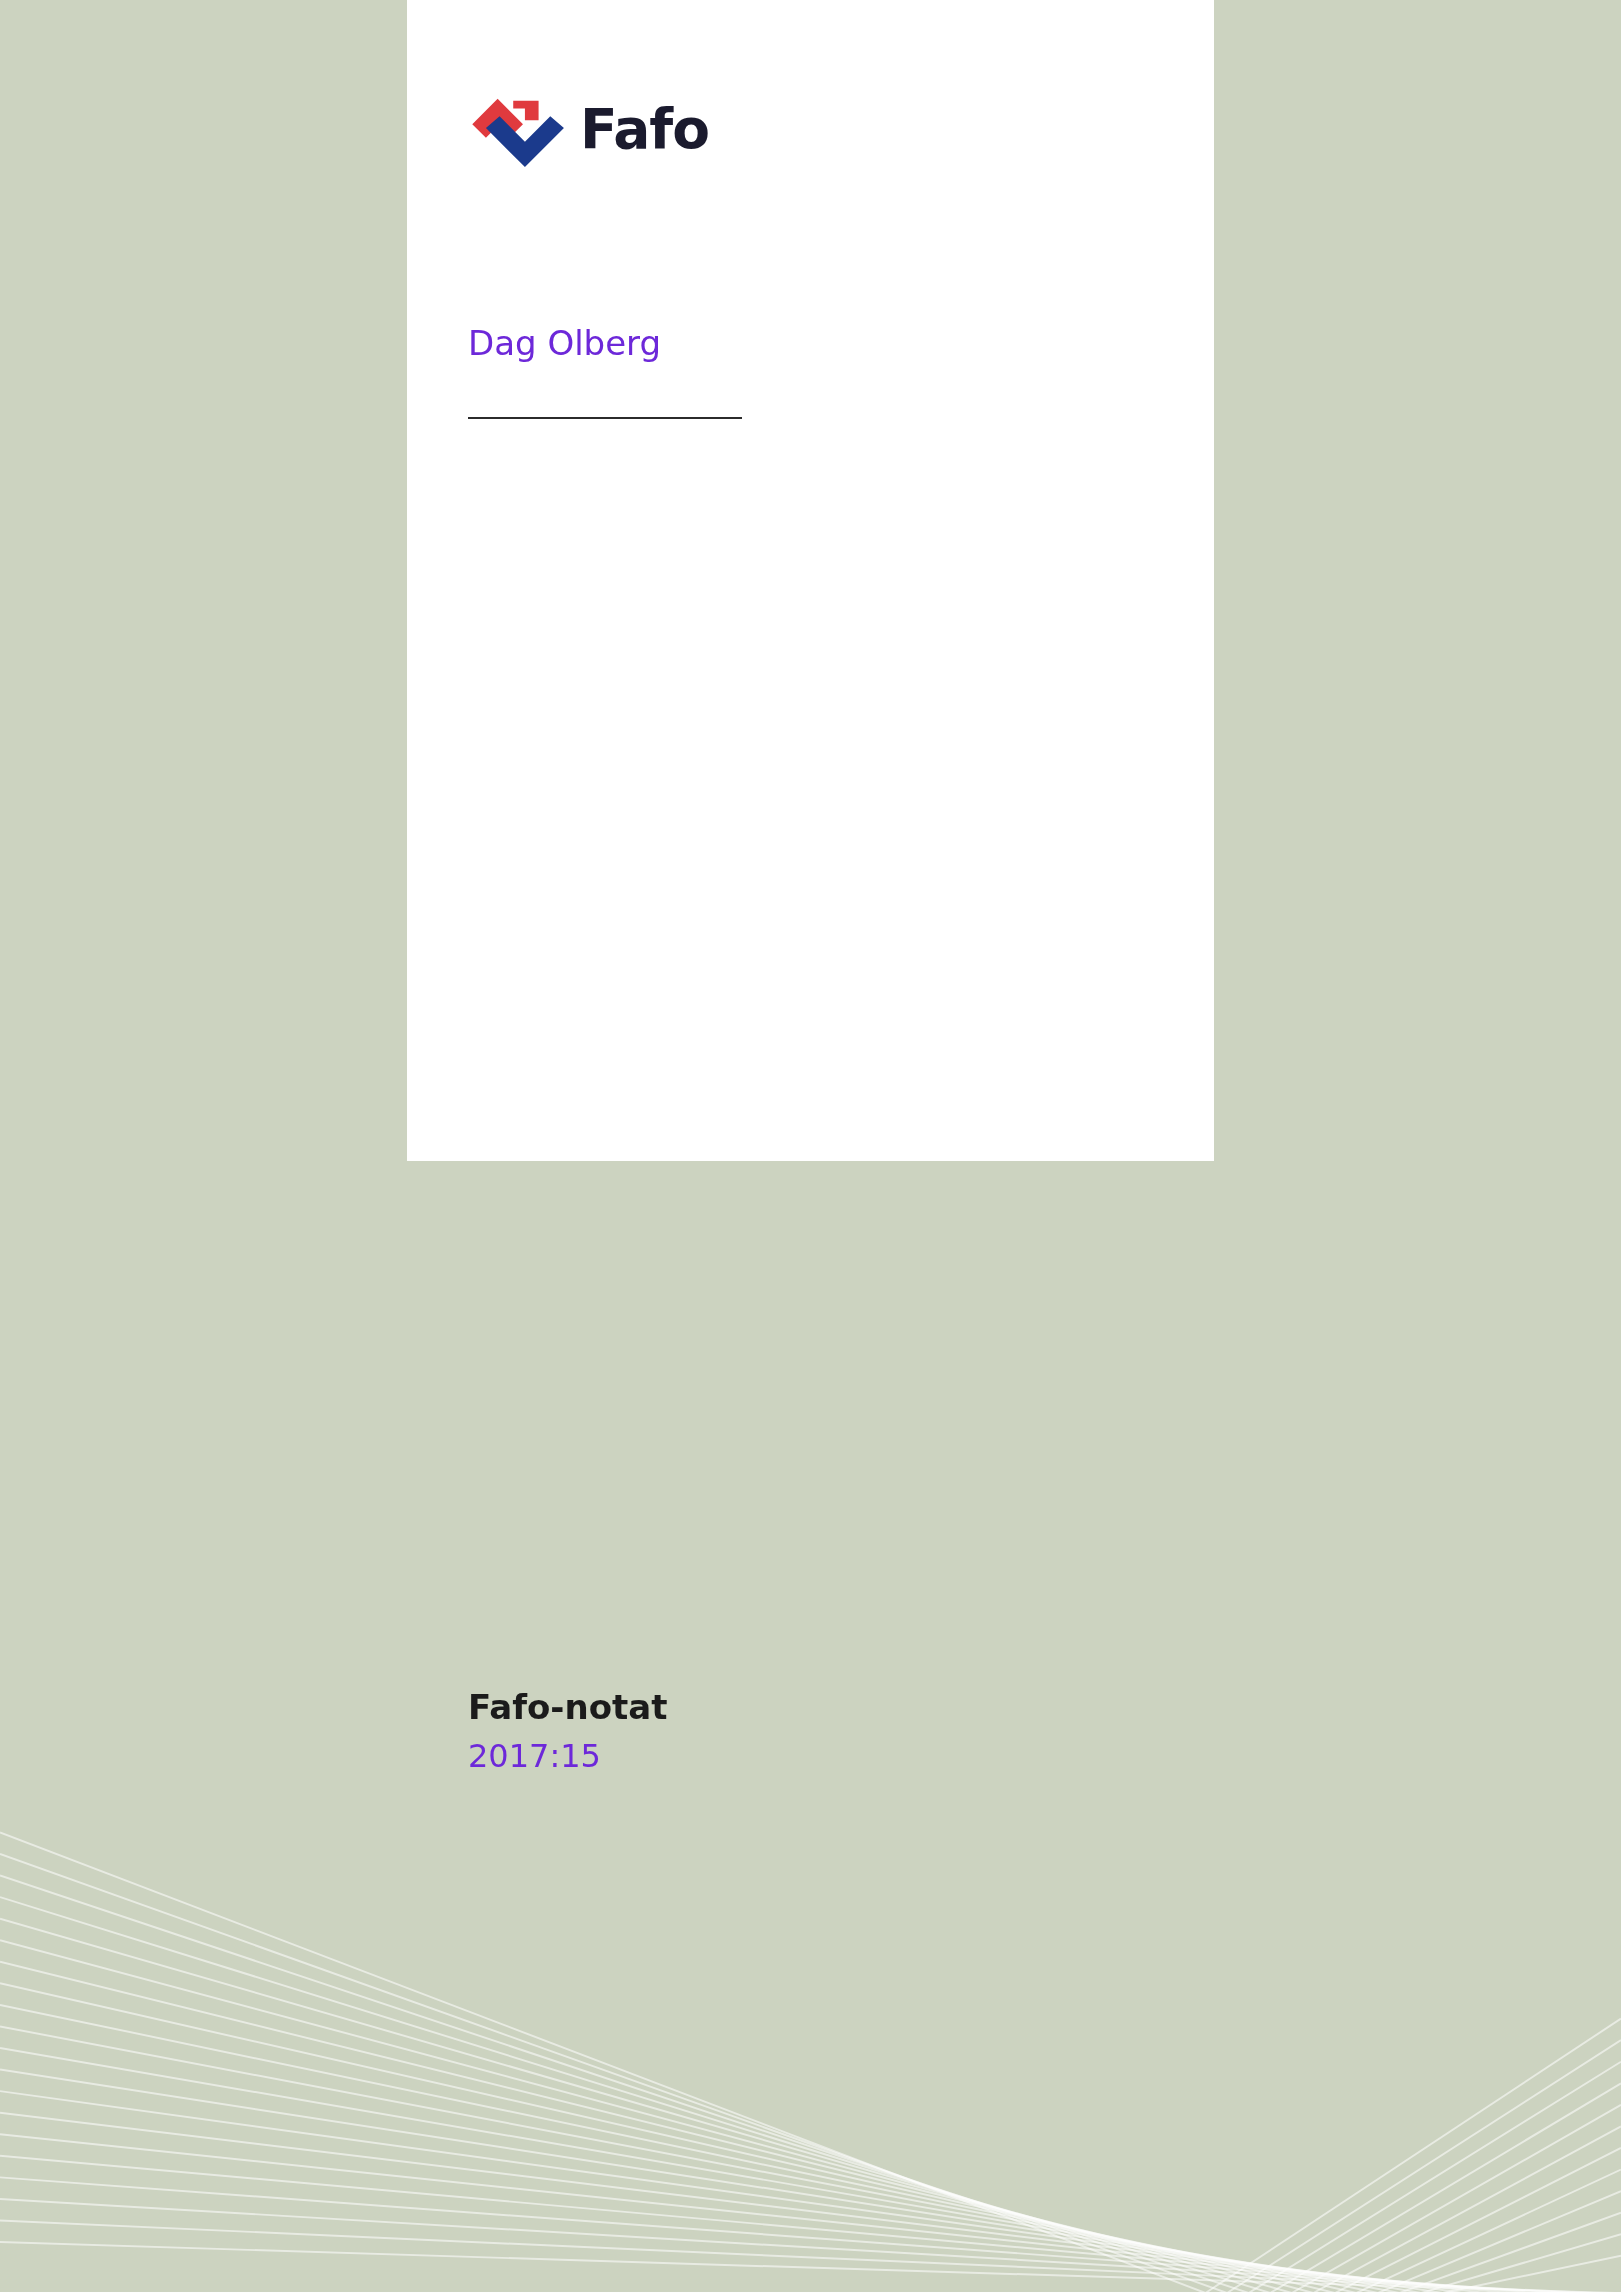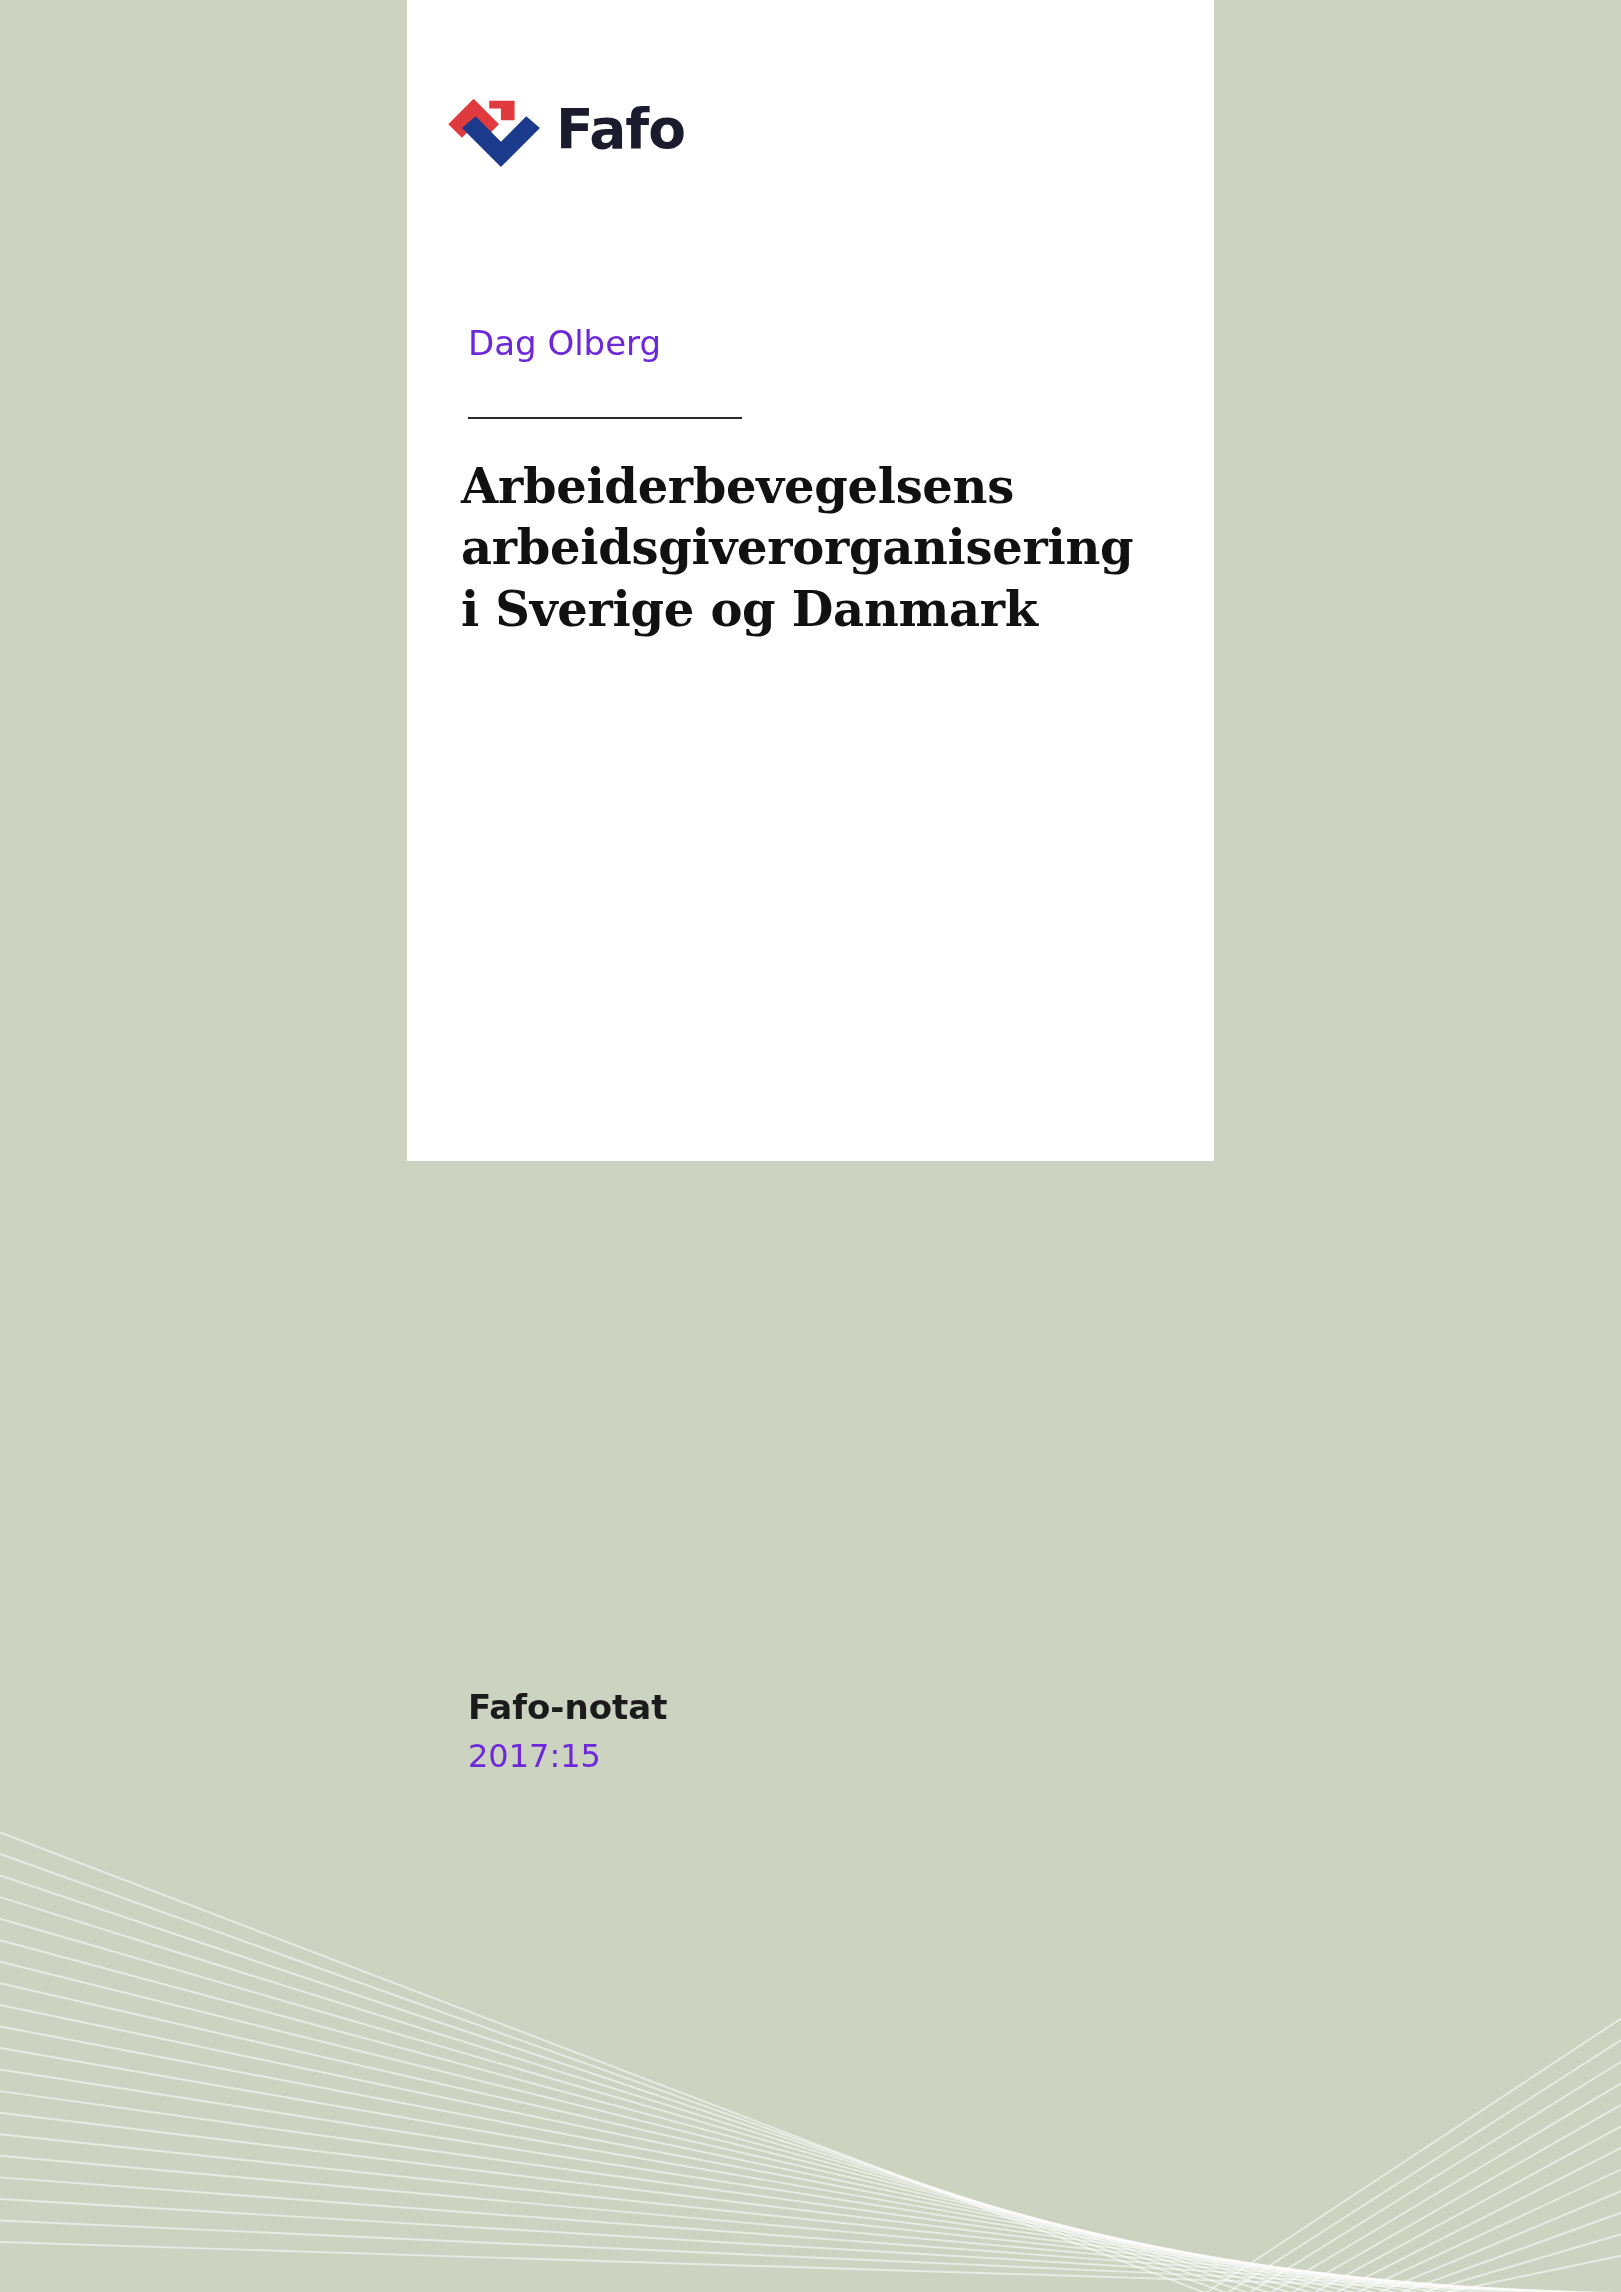--- a/index.html
+++ b/index.html
@@ -38,21 +38,21 @@
     left: 407px;
     top: 0;
     width: 807px;
     height: 1161px;
     background: #ffffff;
   }
 
   
   .logo {
     position: absolute;
-    left: 444px;
+    left: 468px;
     top: 88px;
     width: 265px;
     height: 83px;
     display: flex;
     align-items: center;
     text-align: center;
   }
   .logo-mark {
     width: 108px;
     height: 78px;
@@ -178,25 +178,20 @@
         <polygon points="46,10 72,10 72,30 58,30 58,18 46,18" fill="#e03a3e"></polygon>
         <polygon points="18,50 32,38 58,64 84,38 98,50 58,90" fill="#1b3a8c" transform="translate(0,-12)"></polygon>
       </svg>
     </span>
     <span class="logo-text">Fafo</span>
   </div>
 
   <div class="author">Dag Olberg</div>
   <div class="author-rule"></div>
 
-  <div class="title">
-    <div>Arbeiderbevegelsens</div>
-    <div>arbeidsgiverorganisering</div>
-    <div>i Sverige og Danmark</div>
-  </div>
 
   <div class="series">
     <div class="series-name">Fafo-notat</div>
     <div class="series-number">2017:15</div>
   </div>
 
 </div>
 
 
 </body></html>

